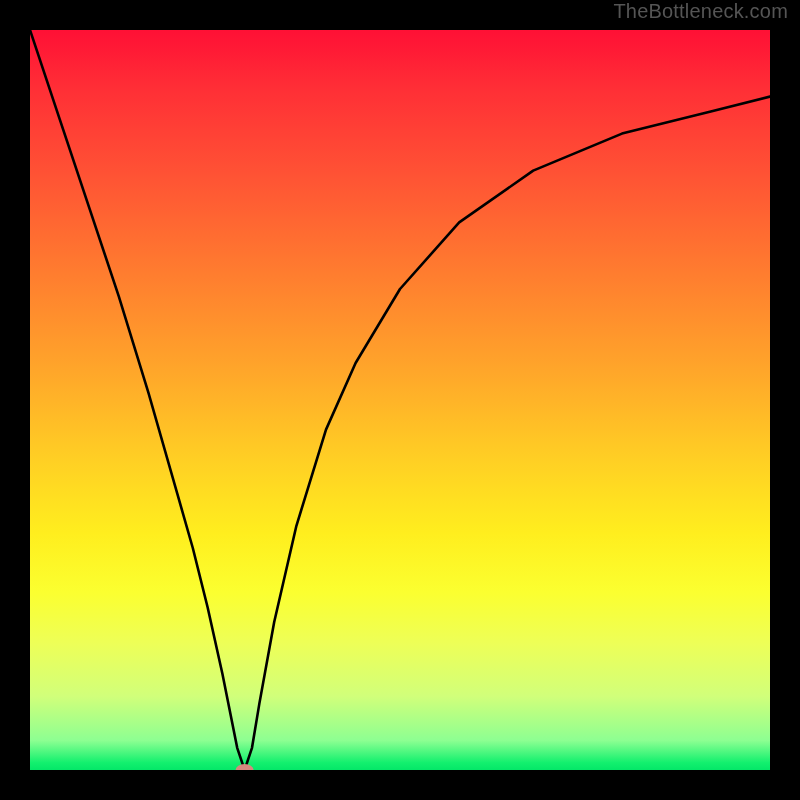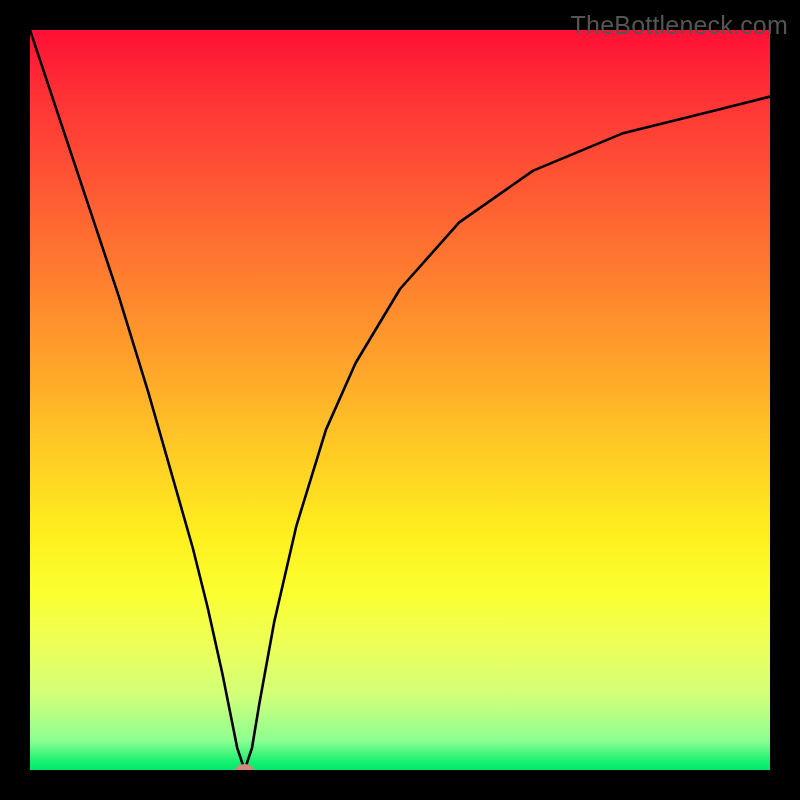--- a/index.html
+++ b/index.html
@@ -11,24 +11,24 @@
     font-family: Arial, Helvetica, sans-serif;
   }
   #frame {
     position: relative;
     width: 800px;
     height: 800px;
     background: #000;
   }
   #watermark {
     position: absolute;
-    top: 11px;
+    top: 0;
     right: 12px;
     color: #555;
-    font-size: 25px;
+    font-size: 20px;
     font-weight: 500;
     letter-spacing: 0.2px;
     z-index: 10;
   }
   #plot-area {
     position: absolute;
     left: 30px;
     top: 30px;
     width: 740px;
     height: 740px;

